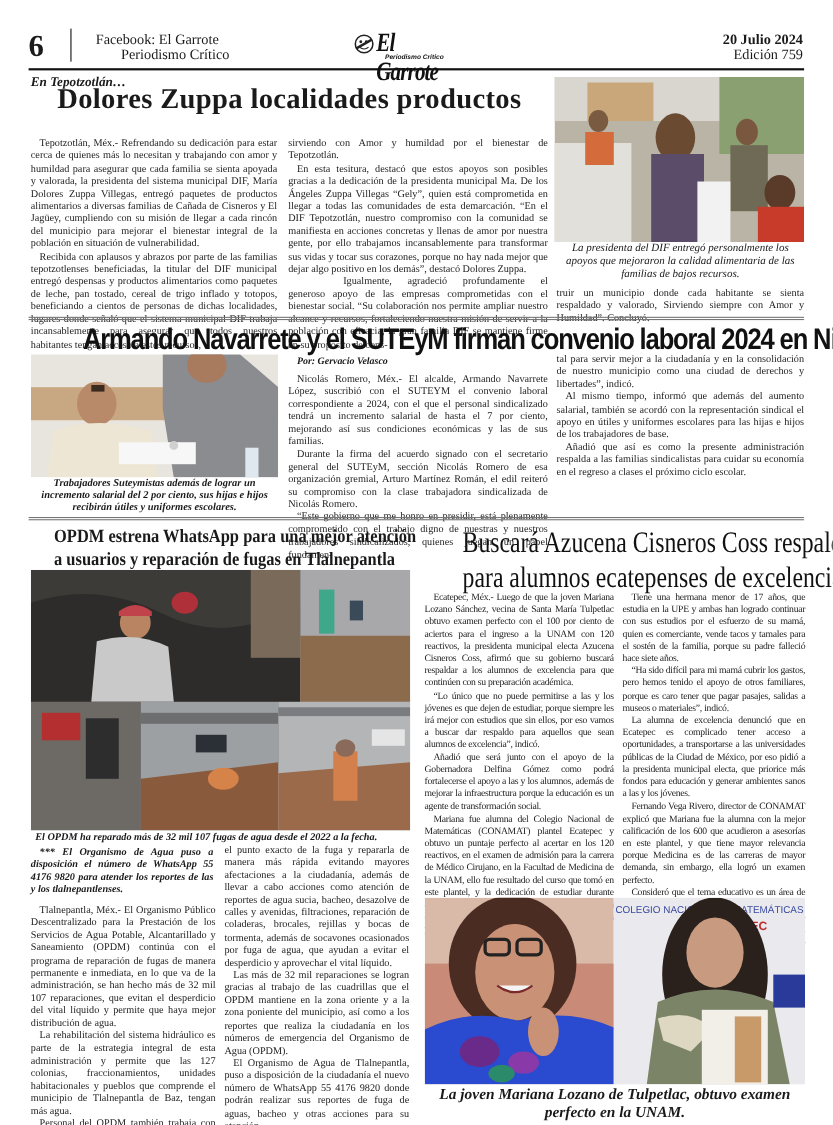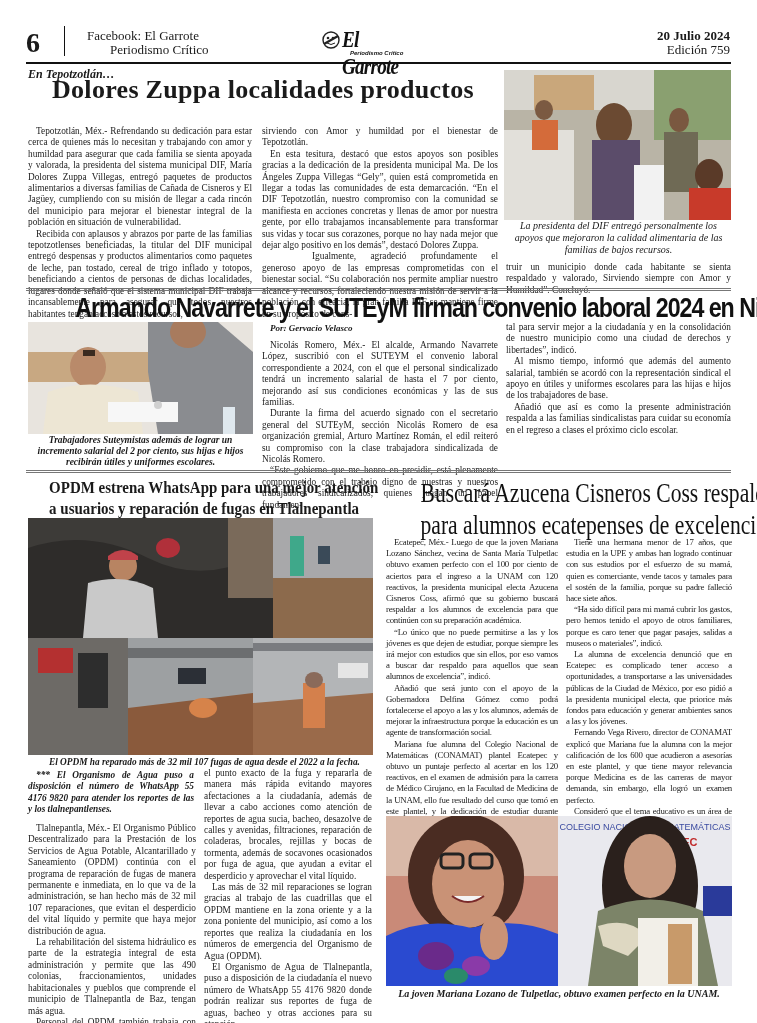--- a/index.html
+++ b/index.html
@@ -41,32 +41,32 @@
   .a2-photo { left: 28px; top: 322px; width: 225px; height: 112px; overflow: hidden; }
   .a2-caption { left: 28px; top: 435px; width: 225px; text-align: center; font-size: 9.5px; font-weight: bold; font-style: italic; line-height: 11px; }
   .byline { left: 270px; top: 323px; font-size: 9px; font-weight: bold; font-style: italic; }
   .a2-col2 { left: 262px; top: 340px; width: 236px; }
   .a2-col3 { left: 506px; top: 322px; width: 225px; }
   .rule2 { left: 26px; top: 470px; width: 705px; }
 
   
   .a3-title { left: 28px; top: 477px; width: 352px; text-align: center; font-size: 17px; font-weight: bold; line-height: 21px; transform: scaleX(0.88); transform-origin: center top; white-space: nowrap; }
   .a3-photo { left: 28px; top: 518px; width: 345px; height: 237px; overflow: hidden; }
-  .a3-caption { left: 32px; top: 757px; width: 350px; font-size: 9.3px; font-weight: bold; font-style: italic; line-height: 11px; margin-left: 17px; }
+  .a3-caption { left: 32px; top: 757px; width: 350px; font-size: 9.3px; font-weight: bold; font-style: italic; line-height: 11px; }
   .a3-caption2 { left: 28px; top: 768px; width: 166px; font-size: 9.3px; font-weight: bold; font-style: italic; line-height: 11.4px; text-align: justify; }
   .a3-col1 { left: 28px; top: 823px; width: 168px; }
   .a3-col2 { left: 204px; top: 768px; width: 168px; }
 
   
   .a4-title { left: 386px; top: 477px; width: 345px; text-align: center; font-family: "Liberation Serif", serif; font-size: 27px; line-height: 32px; transform: scaleX(0.8); transform-origin: center top; white-space: nowrap; font-weight: normal; color: #111; }
   .cond { font-size: 8.8px; line-height: 11.2px; letter-spacing: -0.25px; }
   .a4-col1 { left: 386px; top: 537px; width: 172px; }
   .a4-col2 { left: 566px; top: 537px; width: 166px; }
   .a4-photo { left: 386px; top: 816px; width: 346px; height: 170px; overflow: hidden; display: flex; }
-  .a4-caption { left: 386px; top: 988px; width: 346px; text-align: center; font-size: 10px; font-weight: bold; font-style: italic; }
+  .a4-caption { left: 386px; top: 988px; width: 346px; text-align: center; font-size: 14px; font-weight: bold; font-style: italic; }
 
   .ph { position: relative; overflow: hidden; }
 </style>
 </head>
 <body>
 
 <div class="abs page-num">6</div>
 <div class="abs hdr-vline"></div>
 <div class="abs fb-line1"><b>Facebook:</b> <span>El Garrote</span></div>
 <div class="abs fb-line2">Periodismo Crítico</div>
@@ -189,21 +189,21 @@
     <rect x="310" y="145" width="30" height="15" fill="#e5e5e5"></rect>
     <path d="M225 185 L345 175 L345 237 L225 237 Z" fill="#9a6a4a"></path>
     <rect x="275" y="165" width="22" height="45" fill="#d4804c"></rect>
     <ellipse cx="286" cy="162" rx="9" ry="8" fill="#8a6a5a"></ellipse>
   </svg>
 </div>
 <div class="abs a3-caption">El OPDM ha reparado más de 32 mil 107 fugas de agua desde el 2022 a la fecha.</div>
 <div class="abs a3-caption2" style="top:770px; text-indent:8px;">*** El Organismo de Agua puso a disposición el número de WhatsApp 55 4176 9820 para atender los reportes de las y los tlalnepantlenses.</div>
 <div class="abs body-text a3-col1">
   <p>Tlalnepantla, Méx.- El Organismo Público Descentralizado para la Prestación de los Servicios de Agua Potable, Alcantarillado y Saneamiento (OPDM) continúa con el programa de reparación de fugas de manera permanente e inmediata, en lo que va de la administración, se han hecho más de 32 mil 107 reparaciones, que evitan el desperdicio del vital líquido y permite que haya mejor distribución de agua.</p>
-  <p>La rehabilitación del sistema hidráulico es parte de la estrategia integral de esta administración y permite que las 490 colonias, fraccionamientos, unidades habitacionales y pueblos que comprende el municipio de Tlalnepantla de Baz, tengan más agua.</p>
+  <p>La rehabilitación del sistema hidráulico es parte de la estrategia integral de esta administración y permite que las 127 colonias, fraccionamientos, unidades habitacionales y pueblos que comprende el municipio de Tlalnepantla de Baz, tengan más agua.</p>
   <p>Personal del OPDM también trabaja con un robot de inspección que permite detectar</p>
 </div>
 <div class="abs body-text a3-col2">
   <p style="text-indent:0">el punto exacto de la fuga y repararla de manera más rápida evitando mayores afectaciones a la ciudadanía, además de llevar a cabo acciones como atención de reportes de agua sucia, bacheo, desazolve de calles y avenidas, filtraciones, reparación de coladeras, brocales, rejillas y bocas de tormenta, además de socavones ocasionados por fuga de agua, que ayudan a evitar el desperdicio y aprovechar el vital líquido.</p>
   <p>Las más de 32 mil reparaciones se logran gracias al trabajo de las cuadrillas que el OPDM mantiene en la zona oriente y a la zona poniente del municipio, así como a los reportes que realiza la ciudadanía en los números de emergencia del Organismo de Agua (OPDM).</p>
   <p>El Organismo de Agua de Tlalnepantla, puso a disposición de la ciudadanía el nuevo número de WhatsApp 55 4176 9820 donde podrán realizar sus reportes de fuga de aguas, bacheo y otras acciones para su atención.</p>
 </div>
 
 <div class="abs a4-title">
   <div>Buscará Azucena Cisneros Coss respaldo</div>

